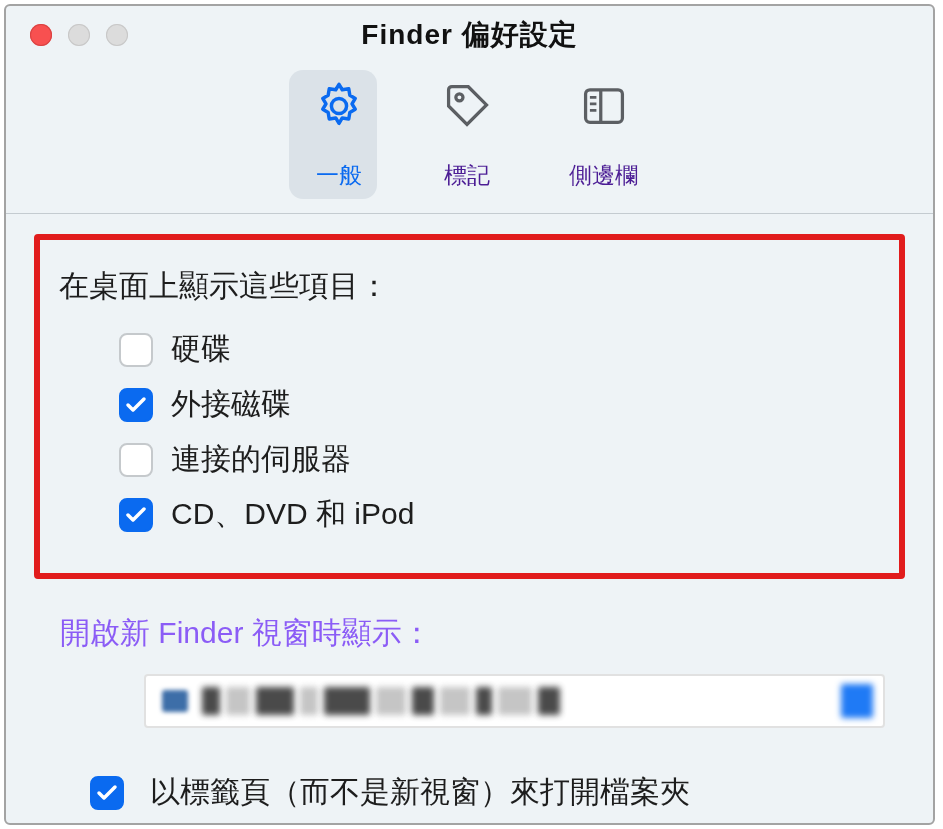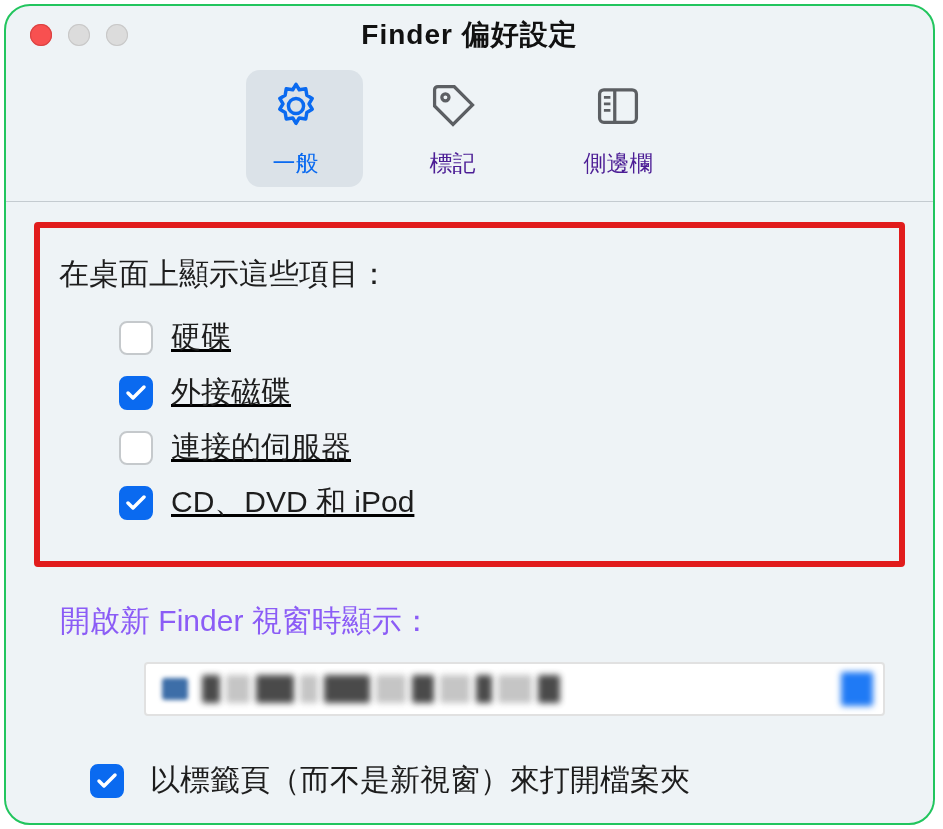--- a/index.html
+++ b/index.html
@@ -9,22 +9,22 @@
     background:#fff;
     width:943px;
     height:829px;
     overflow:hidden;
     position:relative;
   }
   .window {
     position:absolute;
     top:4px; left:4px;
     width:931px; height:821px;
-    border:2px solid #22c55e;
-    border-radius:26px;
+    border:2px solid #a3a3a3;
+    border-radius:6px;
     background:#eef3f6;
     overflow:hidden;
   }
   
   .titlebar {
     height:58px;
     display:flex;
     align-items:center;
     position:relative;
   }
@@ -55,22 +55,22 @@
     justify-content:center;
     gap:40px;
     margin-top:6px;
     padding-bottom:14px;
     border-bottom:1px solid #c4cbd0;
   }
   .tab {
     display:flex;
     flex-direction:column;
     align-items:center;
-    gap:12px;
-    padding:10px 41px 8px 24px;
+    gap:24px;
+    padding:10px 12px 8px 24px;
     border-radius:14px;
     cursor:default;
   }
   .tab.active { background:#dbe2e8; }
   .tab .icon svg { width:52px; height:52px; }
   .tab .label {
     font-size:23px;
     color:#4c1d95;
   }
   .tab.active .label { color:#0a6af0; }
@@ -85,21 +85,20 @@
     padding:26px 18px 24px 19px;
     margin-bottom:34px;
   }
   .section-label {
     font-size:30px;
     color:#1d1d1d;
     margin-bottom:22px;
   }
   .check-list {
     margin-left:60px;
-    text-decoration:underline;
   }
   .check-item {
     display:flex;
     align-items:center;
     gap:18px;
     margin-bottom:14px;
     font-size:30px;
     color:#1d1d1d;
   }
   .checkbox {

